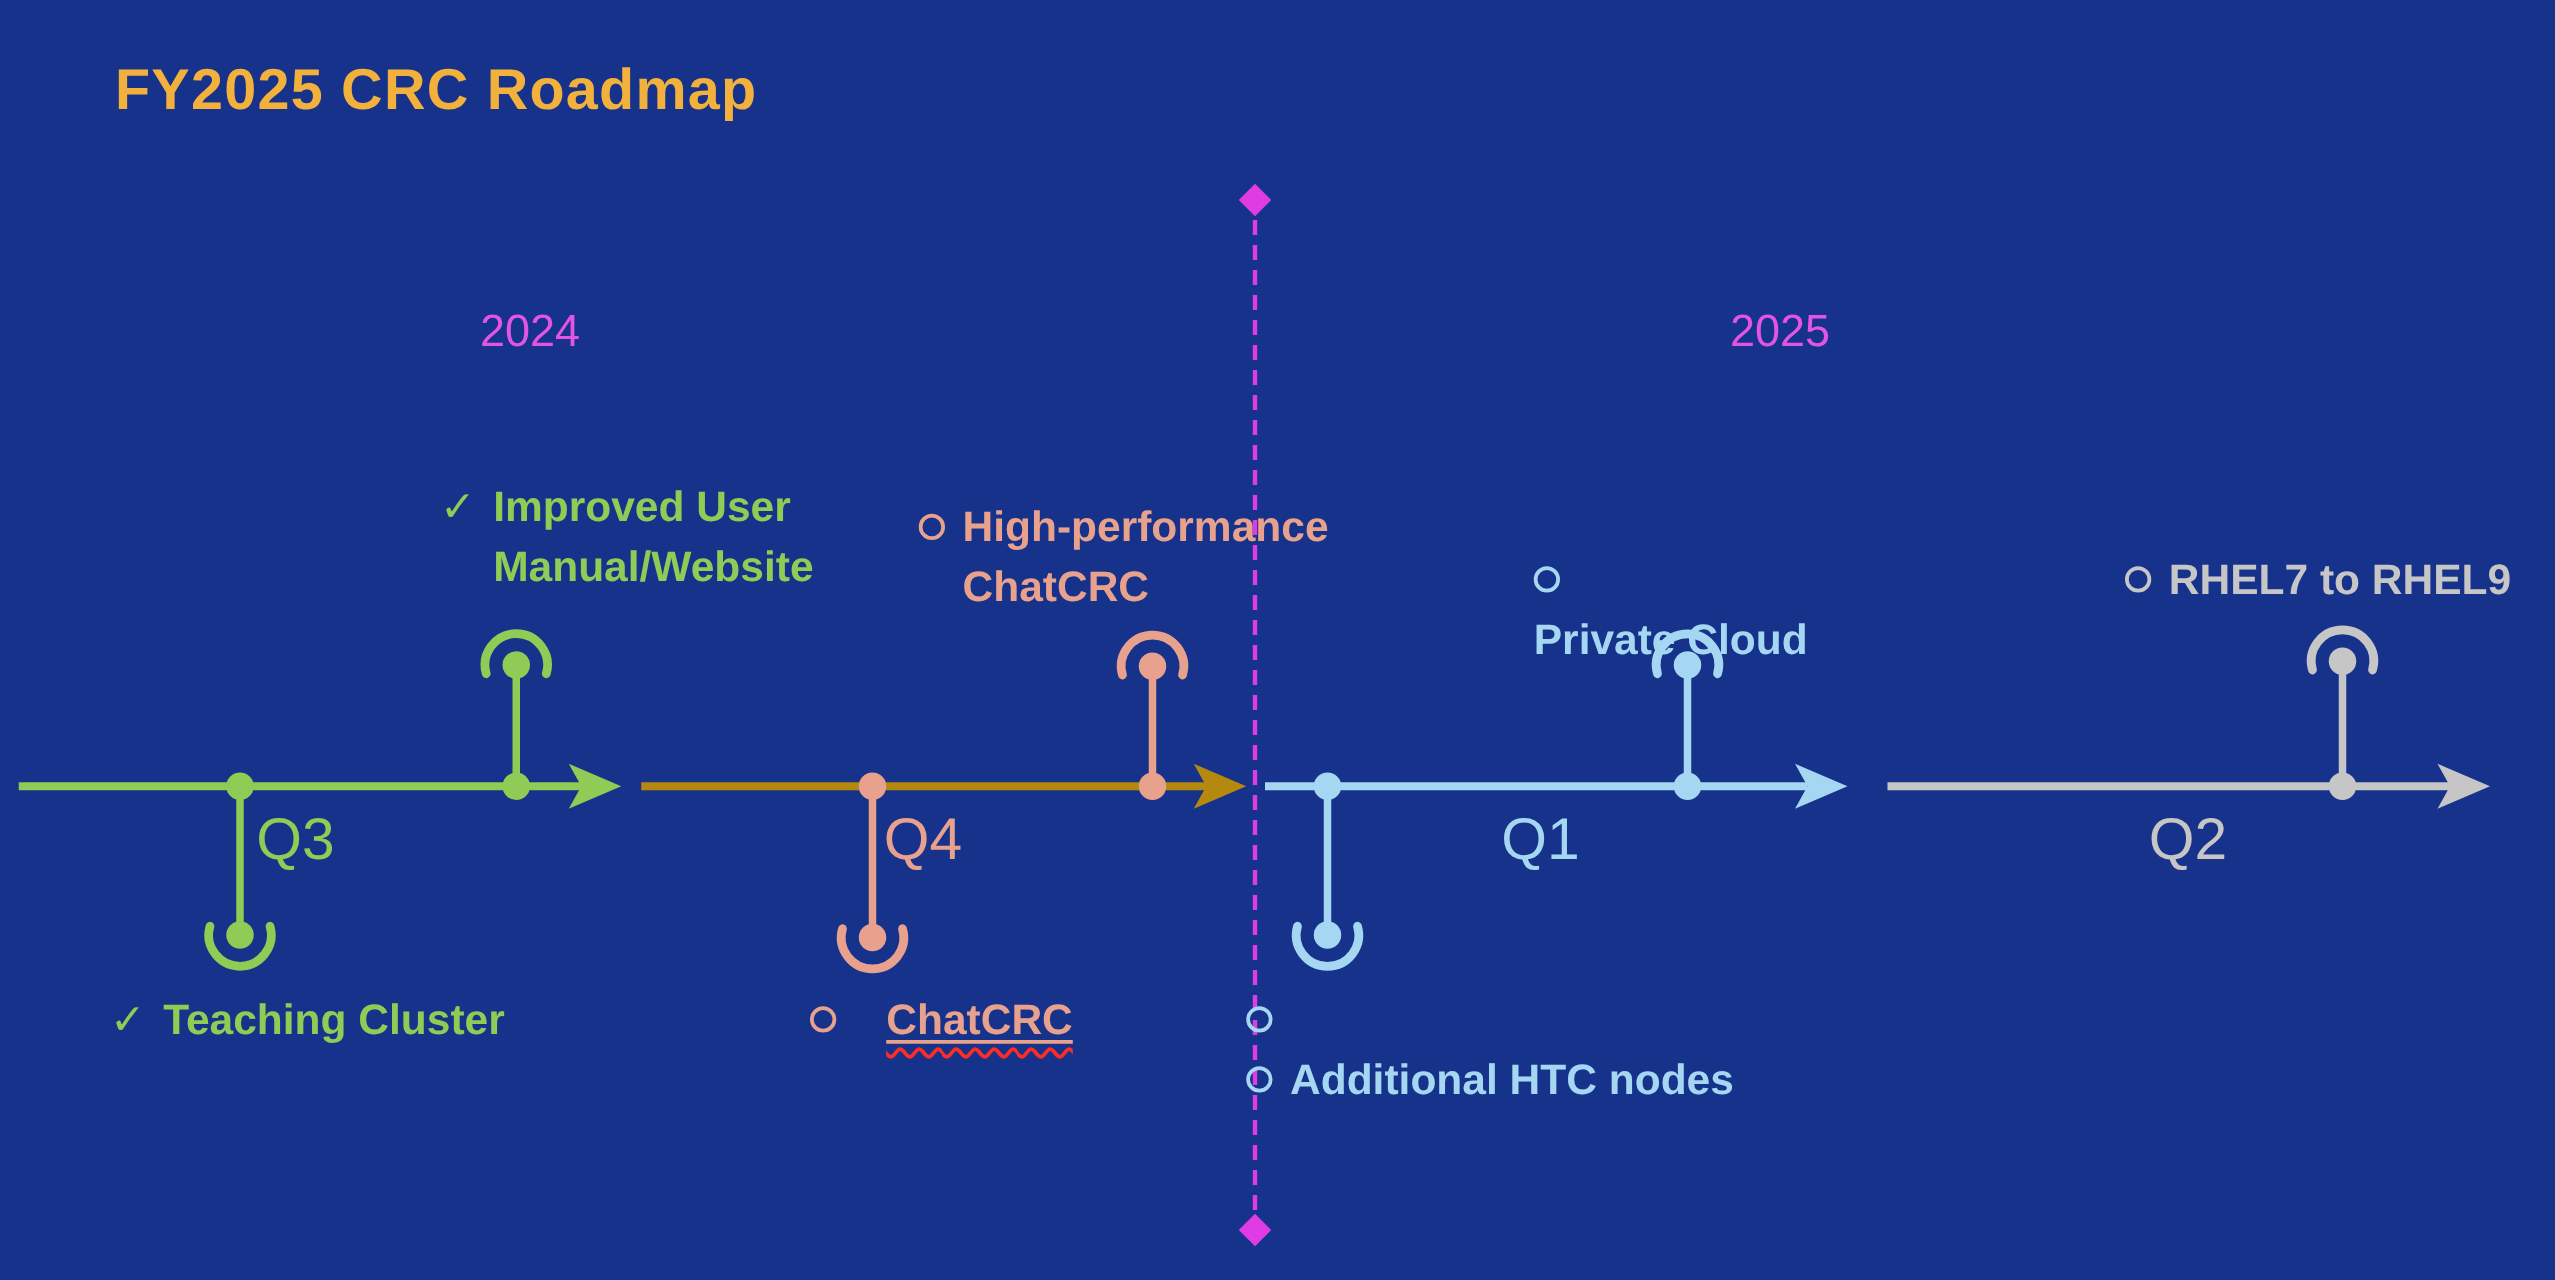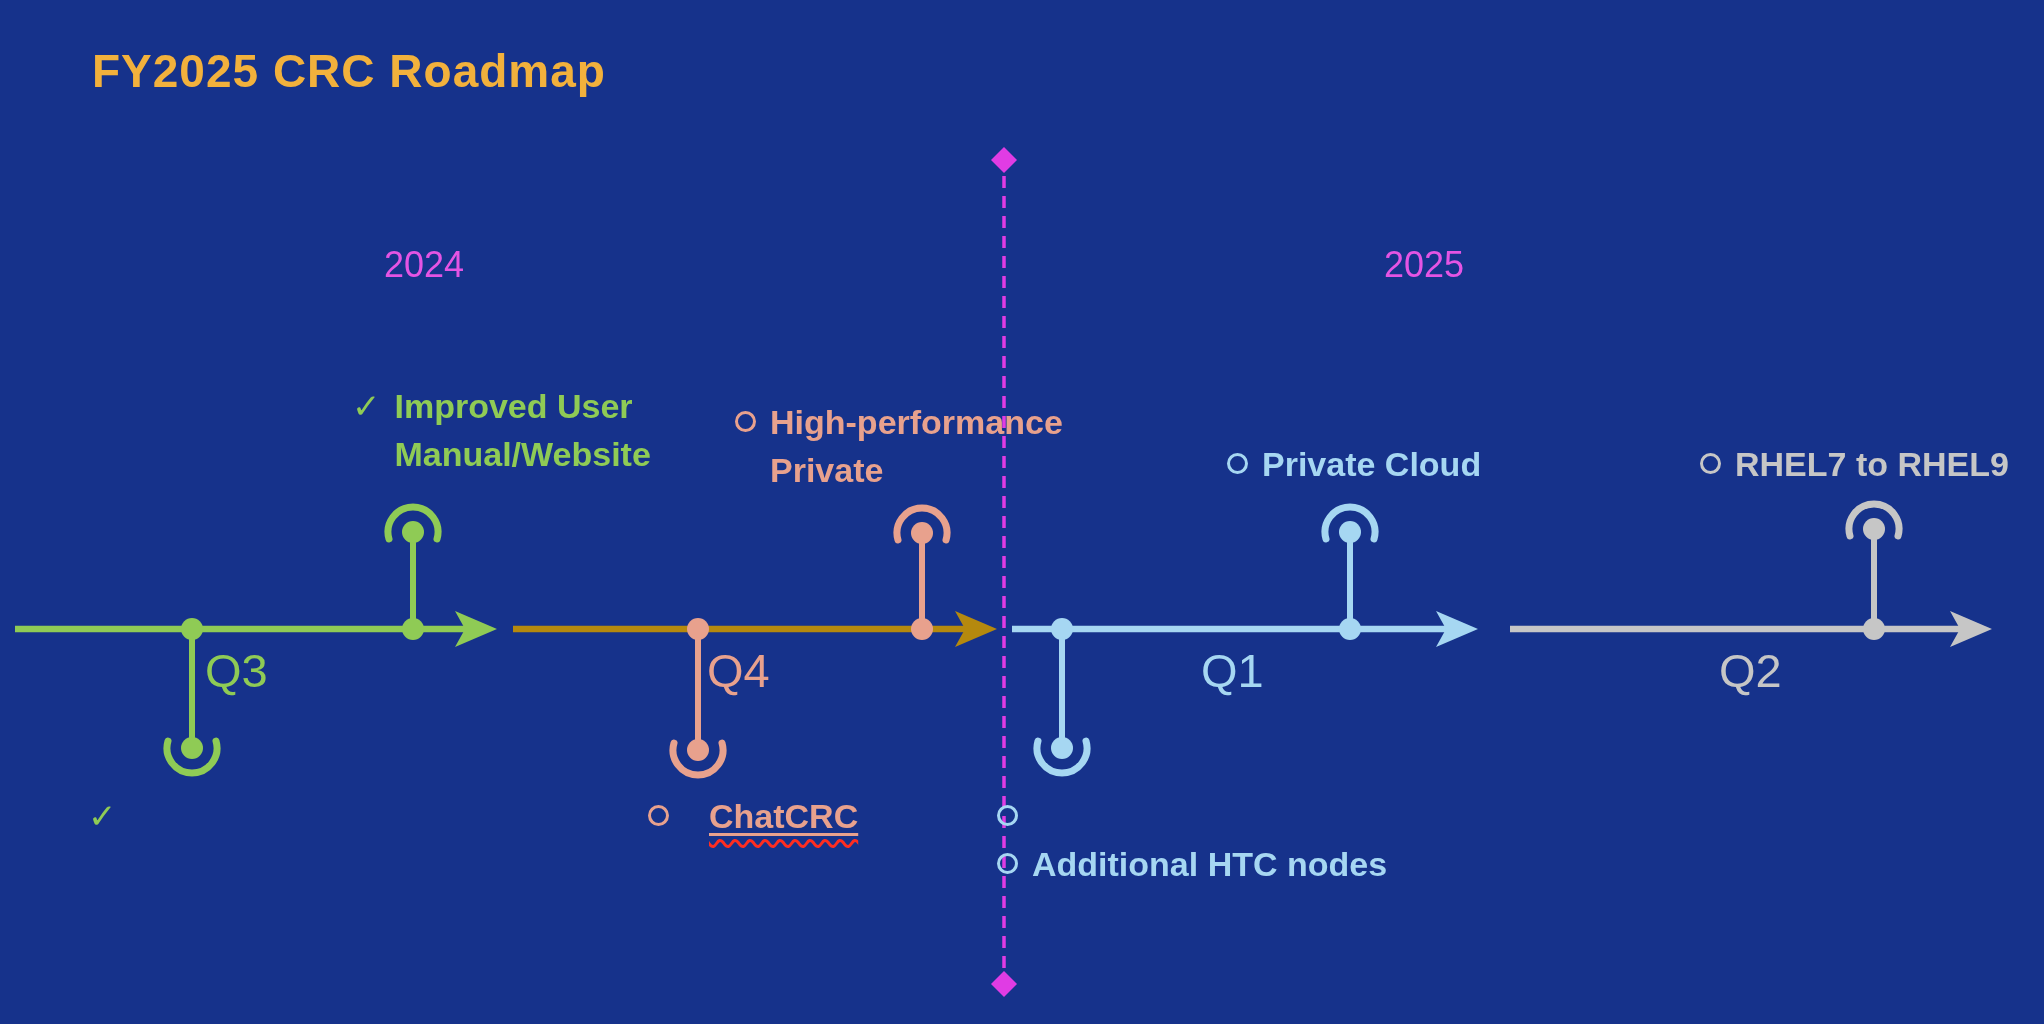--- a/index.html
+++ b/index.html
@@ -148,47 +148,48 @@
   <div class="abs year-label" style="left:384px;top:244px;">2024</div>
   <div class="abs year-label" style="left:1384px;top:244px;">2025</div>
 
   <div class="abs quarter-label c-green" style="left:205px;top:643px;">Q3</div>
   <div class="abs quarter-label c-salmon" style="left:707px;top:643px;">Q4</div>
   <div class="abs quarter-label c-blue" style="left:1201px;top:643px;">Q1</div>
   <div class="abs quarter-label c-gray" style="left:1719px;top:643px;">Q2</div>
 
   <div class="abs milestone c-green" style="left:88px;top:792px;">
     <span class="bullet-check">✓</span>
+    <span class="m-label nowrap">Teaching Cluster</span>
   </div>
 
   <div class="abs milestone c-green" style="left:352px;top:382px;">
     <span class="bullet-check">✓</span>
     <span class="m-label wrap-280">Improved User Manual/Website</span>
   </div>
 
   <div class="abs milestone c-salmon" style="left:648px;top:792px;gap:40px;">
     <span class="bullet-ring"></span>
     <span class="m-label nowrap u-wavy"><span class="u-solid">ChatCRC</span></span>
   </div>
 
   <div class="abs milestone c-salmon" style="left:735px;top:398px;">
     <span class="bullet-ring"></span>
-    <span class="m-label wrap-330">High-performance Private</span>
+    <span class="m-label wrap-330">High-performance ChatCRC</span>
   </div>
 
   <div class="abs milestone c-blue" style="left:997px;top:792px;">
     <span class="bullet-ring"></span>
   </div>
 
   <div class="abs milestone c-blue" style="left:997px;top:840px;">
     <span class="bullet-ring"></span>
     <span class="m-label nowrap">Additional HTC nodes</span>
   </div>
 
-  <div class="abs milestone c-blue" style="left:1227px;top:440px;">
+  <div class="abs milestone c-blue" style="left:1227px;top:440px;flex-direction:column;">
     <span class="bullet-ring"></span>
     <span class="m-label nowrap">Private Cloud</span>
   </div>
 
   <div class="abs milestone c-gray" style="left:1700px;top:440px;">
     <span class="bullet-ring"></span>
     <span class="m-label nowrap">RHEL7 to RHEL9</span>
   </div>
 
 </div>

